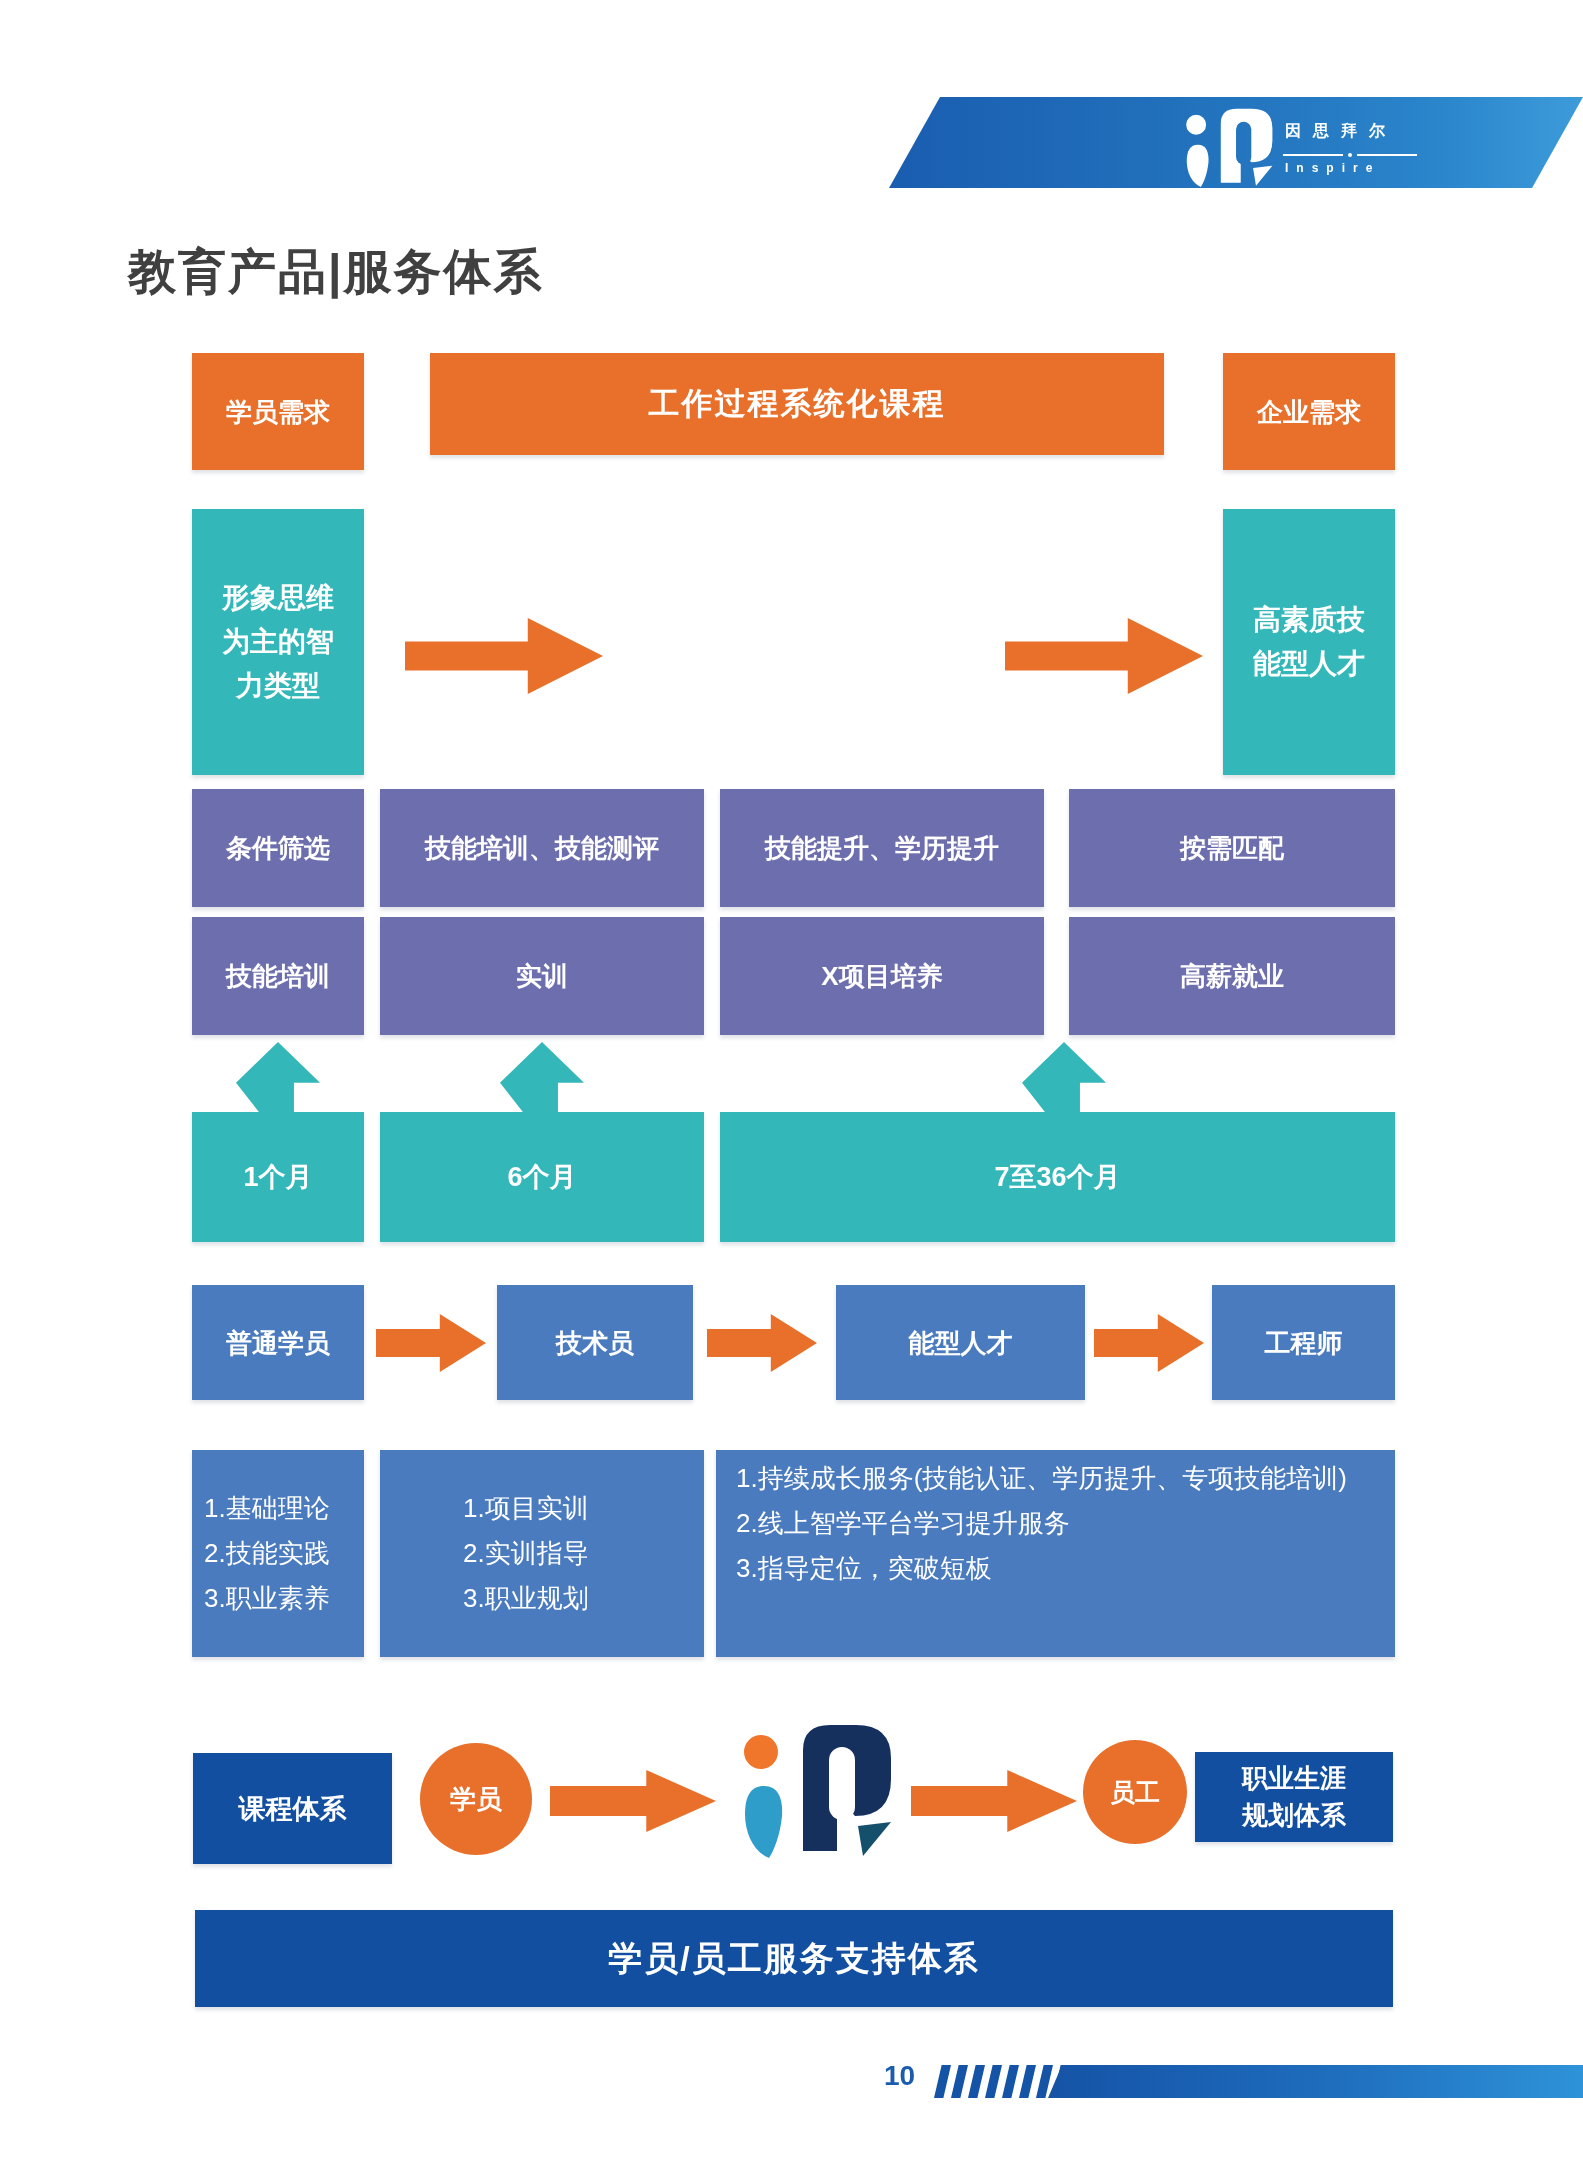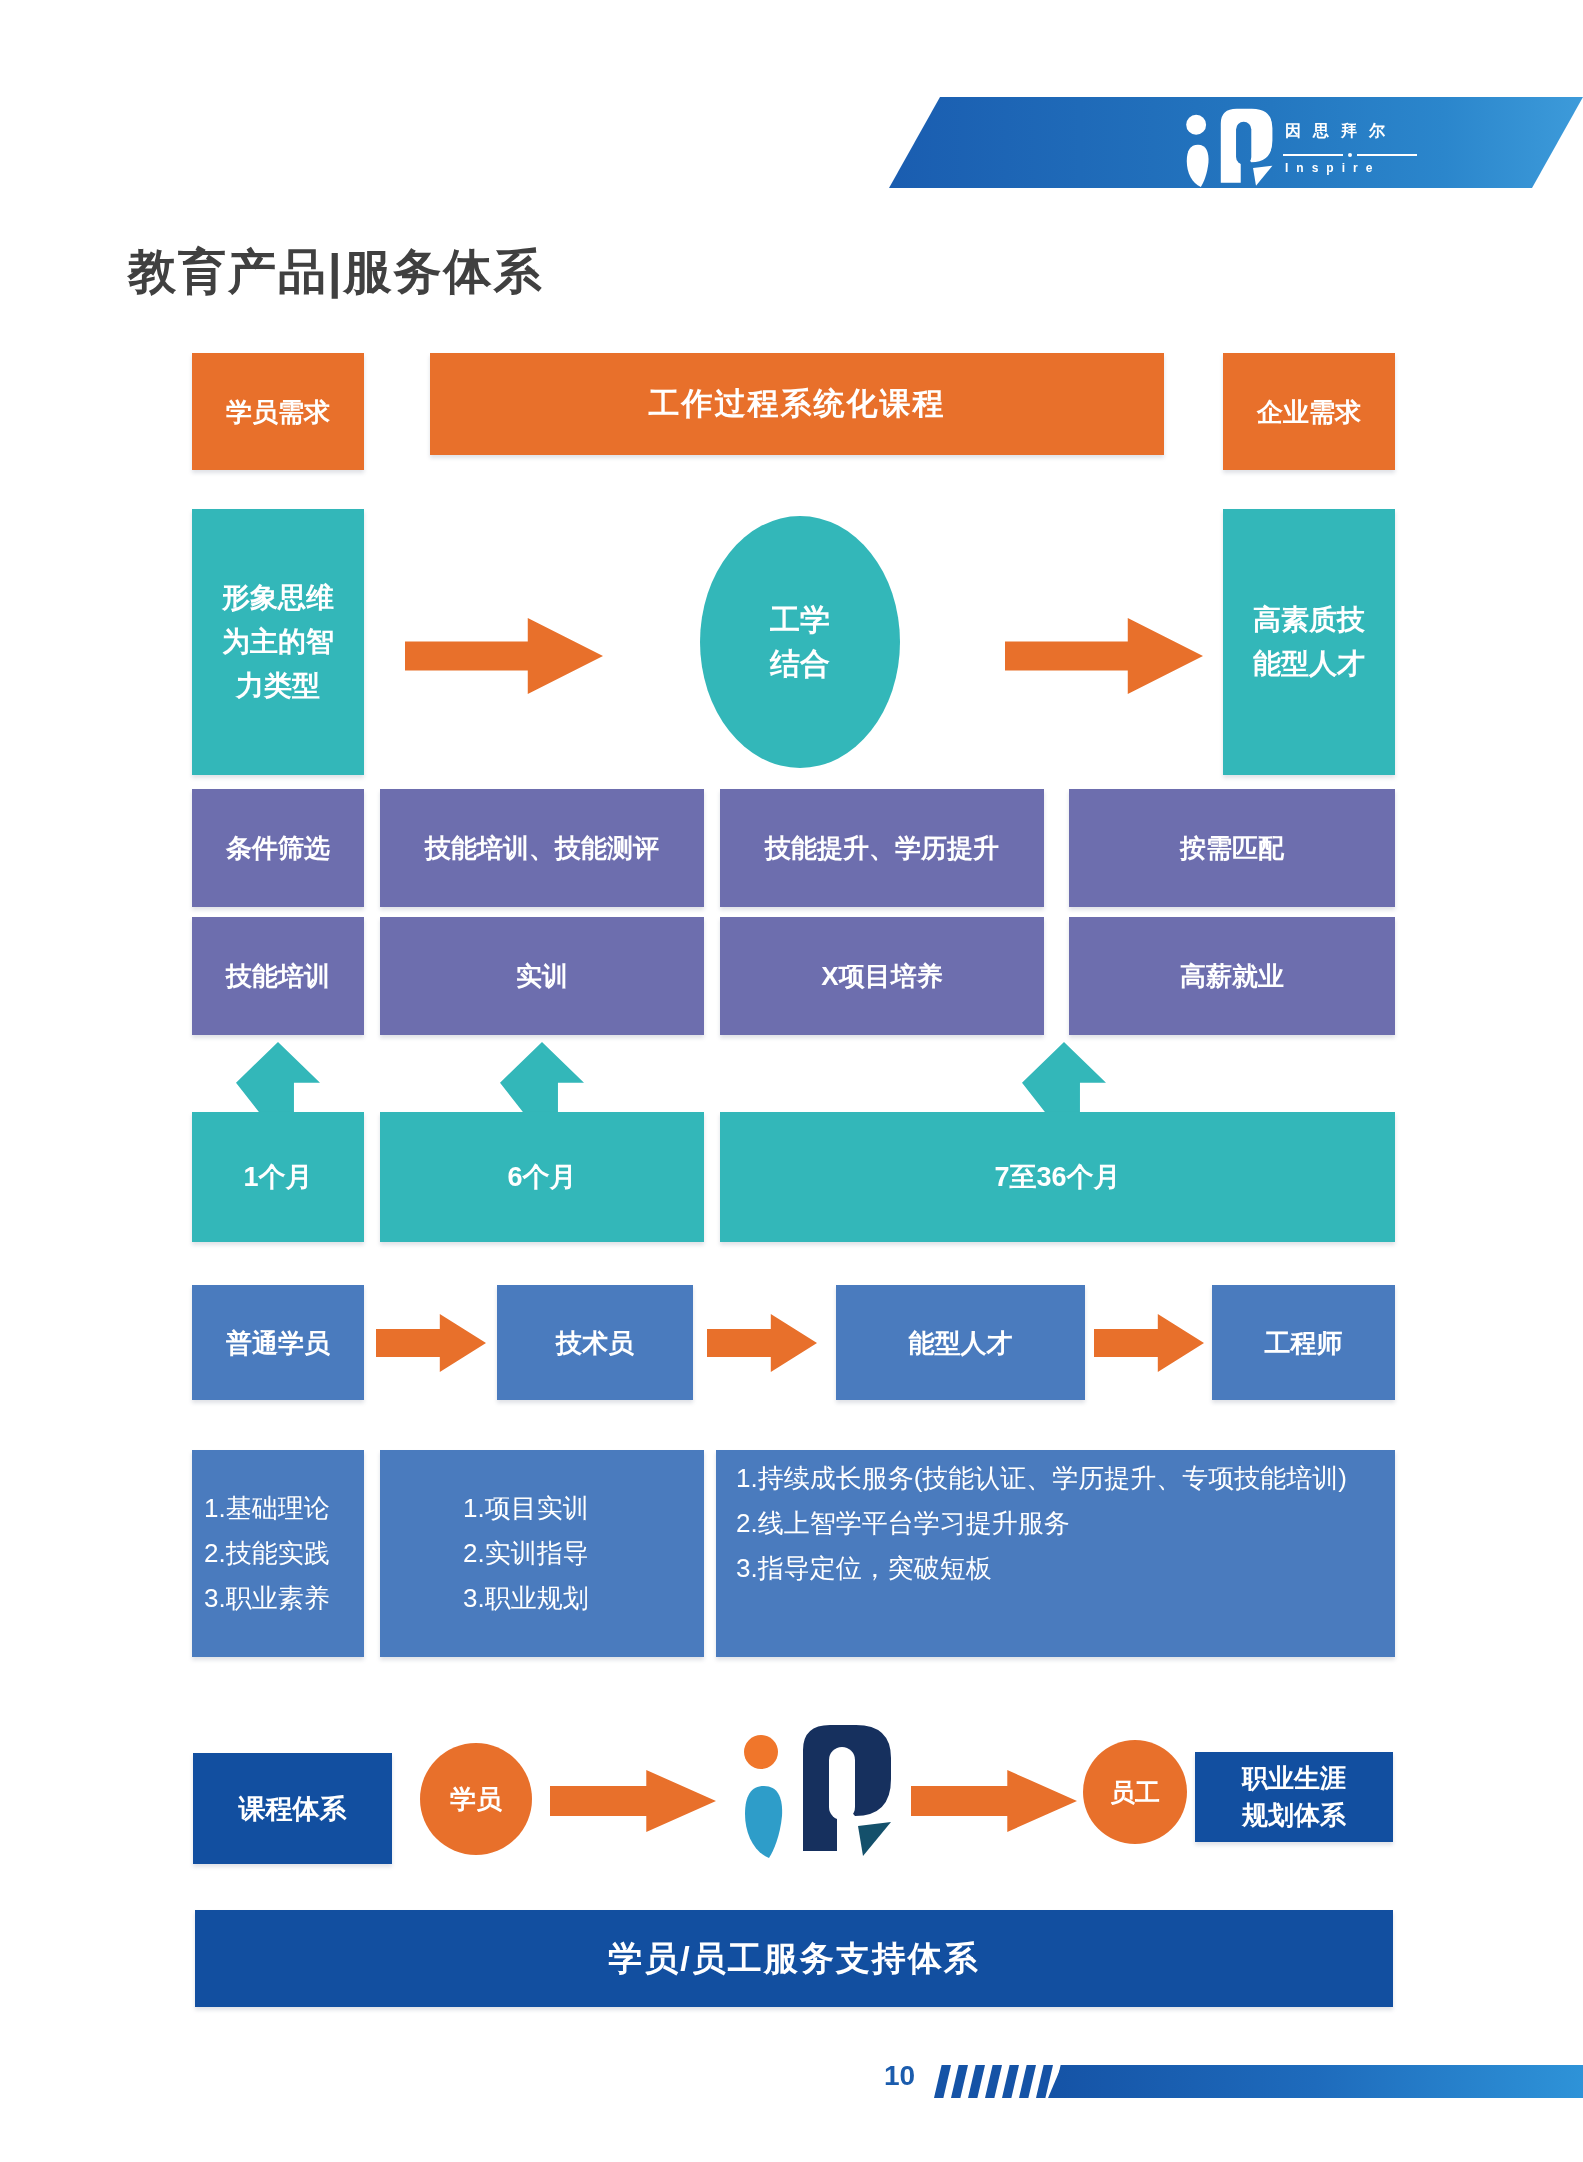--- a/index.html
+++ b/index.html
@@ -89,22 +89,20 @@
   <div id="title">教育产品|服务体系</div>
 
   <div class="box orange fs26" style="left:192px;top:353px;width:172px;height:117px;">学员需求</div>
   <div class="box orange fs30" style="left:430px;top:353px;width:734px;height:102px;">工作过程系统化课程</div>
   <div class="box orange fs26" style="left:1223px;top:353px;width:172px;height:117px;">企业需求</div>
 
   <div class="box teal fs28 pre" style="left:192px;top:509px;width:172px;height:266px;">形象思维
 为主的智
 力类型</div>
   <div class="arrow-right" style="left:405px;top:618px;width:198px;height:76px;"></div>
-  <div id="wx-circle" class="pre">工学
-结合</div>
   <div class="arrow-right" style="left:1005px;top:618px;width:198px;height:76px;"></div>
   <div class="box teal fs28 pre" style="left:1223px;top:509px;width:172px;height:266px;">高素质技
 能型人才</div>
 
   <div class="box purple fs26" style="left:192px;top:789px;width:172px;height:118px;">条件筛选</div>
   <div class="box purple fs26" style="left:380px;top:789px;width:324px;height:118px;">技能培训、技能测评</div>
   <div class="box purple fs26" style="left:720px;top:789px;width:324px;height:118px;">技能提升、学历提升</div>
   <div class="box purple fs26" style="left:1069px;top:789px;width:326px;height:118px;">按需匹配</div>
 
   <div class="box purple fs26" style="left:192px;top:917px;width:172px;height:118px;">技能培训</div>

